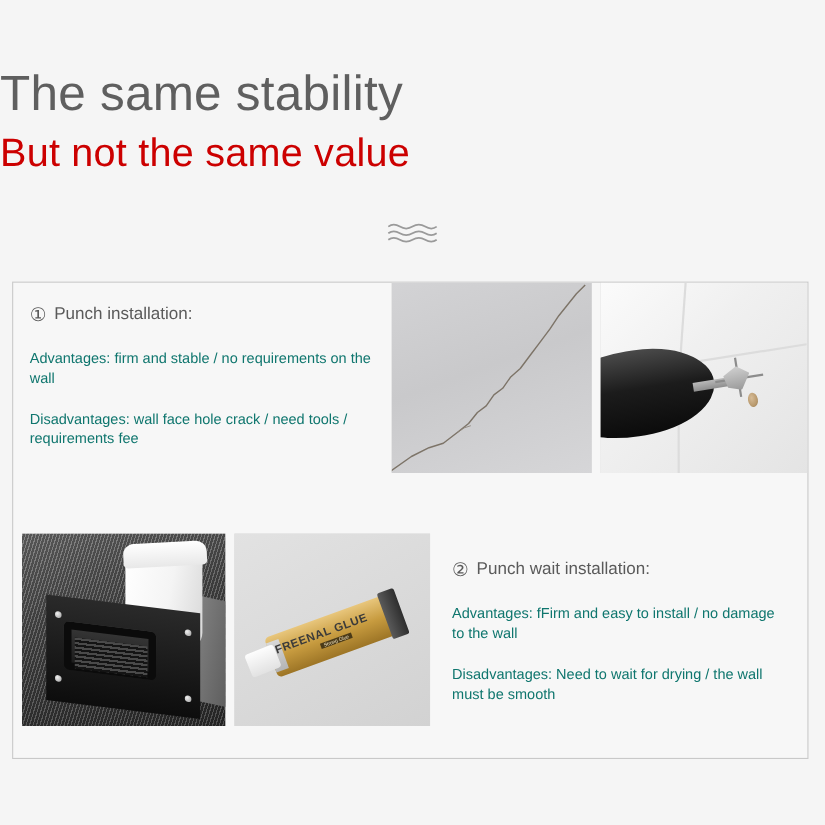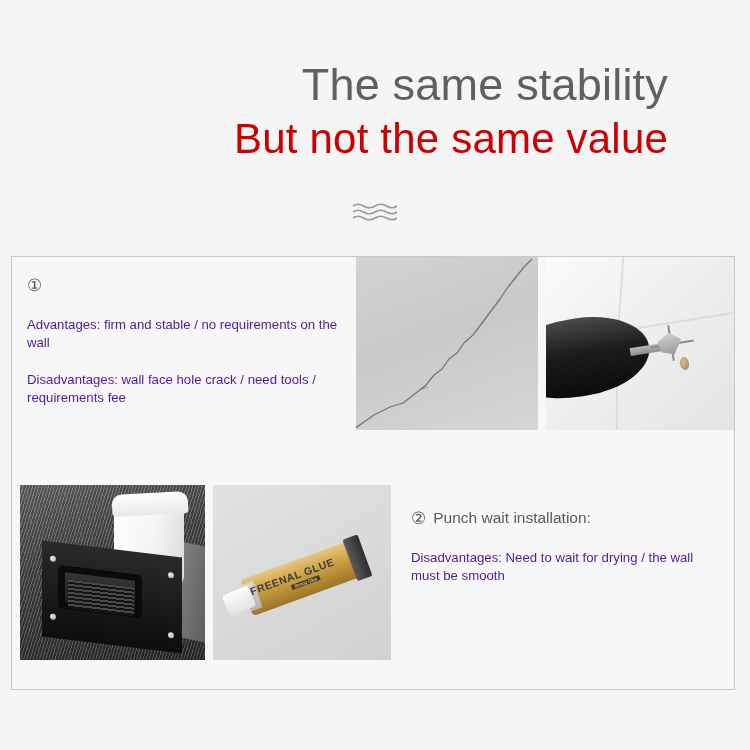--- a/index.html
+++ b/index.html
@@ -14,32 +14,32 @@
     overflow: hidden;
     position: relative;
   }
 
   
   .headline {
     position: absolute;
     top: 58px;
     left: 0;
     width: 668px;
-    text-align: right;
+    text-align: left;
   }
   .headline-line1 {
     font-size: 45px;
     color: #5f5f5f;
     line-height: 54px;
     font-weight: 400;
     letter-spacing: 0.2px;
     white-space: nowrap;
   }
   .headline-line2 {
-    font-size: 42px;
+    font-size: 36px;
     color: #cc0000;
     line-height: 54px;
     font-weight: 400;
     letter-spacing: 0.2px;
     white-space: nowrap;
   }
 
   
   .wave-divider {
     position: absolute;
@@ -96,21 +96,21 @@
     gap: 7px;
     white-space: nowrap;
   }
   .step-num {
     font-size: 17px;
     color: #5a5a5a;
     line-height: 1;
   }
   .body-line {
     font-size: 13.2px;
-    color: #4c1d95;
+    color: #0f766e;
     line-height: 17.5px;
     margin-bottom: 20px;
     max-width: 330px;
   }
   .body-line:last-child { margin-bottom: 0; }
 
   
   .photos {
     display: flex;
     gap: 8px;
@@ -358,20 +358,21 @@
   </svg>
 </div>
 
 <div class="panel">
 
   <div class="row row-one">
 
     <div class="text-block">
       <div class="step-title">
         <span class="step-num">①</span>
+        <span>Punch installation:</span>
       </div>
       <div class="body-line">Advantages: firm and stable / no requirements on the wall</div>
       <div class="body-line">Disadvantages: wall face hole crack / need tools / requirements fee</div>
     </div>
 
     <div class="photos">
 
       <div class="photo photo-crack">
         <div class="crack-bg"></div>
         <svg class="crack-line" viewBox="0 0 182 173" preserveAspectRatio="none">
@@ -430,17 +431,18 @@
         </div>
       </div>
 
     </div>
 
     <div class="text-block">
       <div class="step-title">
         <span class="step-num">②</span>
         <span>Punch wait installation:</span>
       </div>
+      <div class="body-line">Advantages: fFirm and easy to install / no damage to the wall</div>
       <div class="body-line">Disadvantages: Need to wait for drying / the wall must be smooth</div>
     </div>
 
   </div>
 </div>
 
 </body></html>

